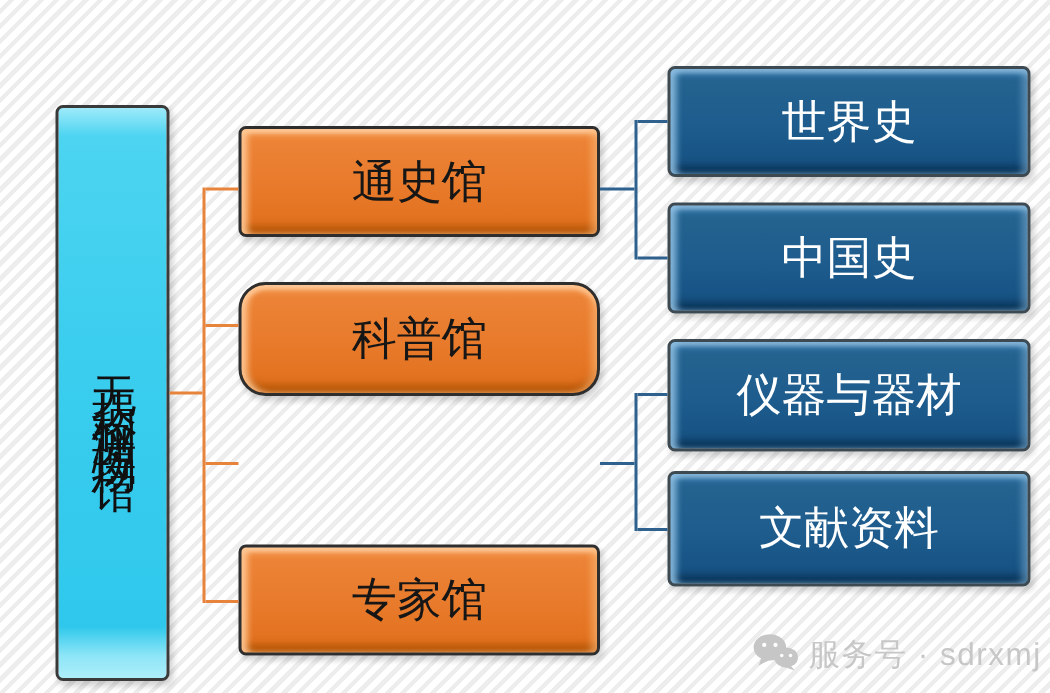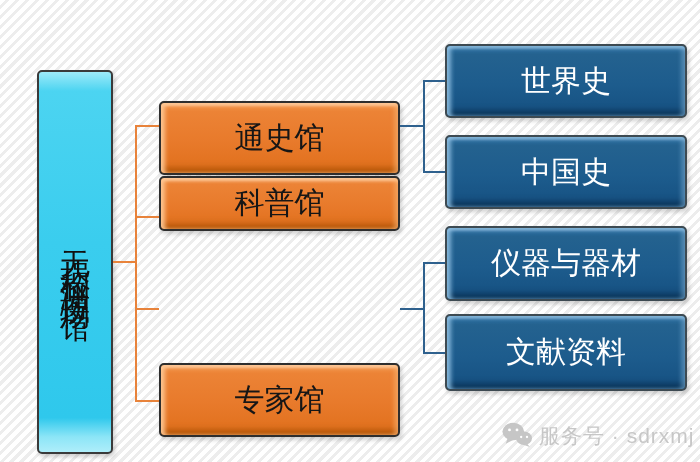--- a/index.html
+++ b/index.html
@@ -32,22 +32,22 @@
   }
   .l2{
     left:445px;width:242px;color:#ffffff;font-size:30px;font-weight:500;border-color:#3d4a52;
     background:linear-gradient(180deg,#2f74a8 0%,#24628f 12%,var(--level2-fill,#1d5c8d) 55%,#175384 88%,#124a78 100%);
     box-shadow:2px 3px 4px rgba(0,0,0,0.18),
       inset 5px 0 4px -1px rgba(140,190,225,0.9),
       inset -5px 0 4px -1px rgba(130,180,215,0.5),
       inset 0 4px 3px -1px rgba(160,200,230,0.7),
       inset 0 -7px 6px -2px rgba(0,25,50,0.5);
   }
-  #n-tongshi{top:101px;height:74px;text-align:center;}
-  #n-kepu{top:176px;height:55px;}
+  #n-tongshi{top:84px;height:74px;text-align:center;}
+  #n-kepu{top:188px;height:76px;border-radius:18px;}
   #n-shiwu{top:272px;height:74px;}
   #n-zhuanjia{top:363px;height:74px;align-items:center;}
   #n-shijie{top:44px;height:74px;}
   #n-zhongguo{top:135px;height:74px;}
   #n-yiqi{top:226px;height:75px;font-family:Liberation Serif, serif;}
   #n-wenxian{top:314px;height:77px;justify-content:center;}
   .conn{position:absolute;}
   .conn.orange{background:var(--level1-connector,#e8833b);}
   .conn.blue{background:var(--level2-connector,#2f618e);}
   #c-root-h{left:113px;top:261px;width:22px;height:2px;}

